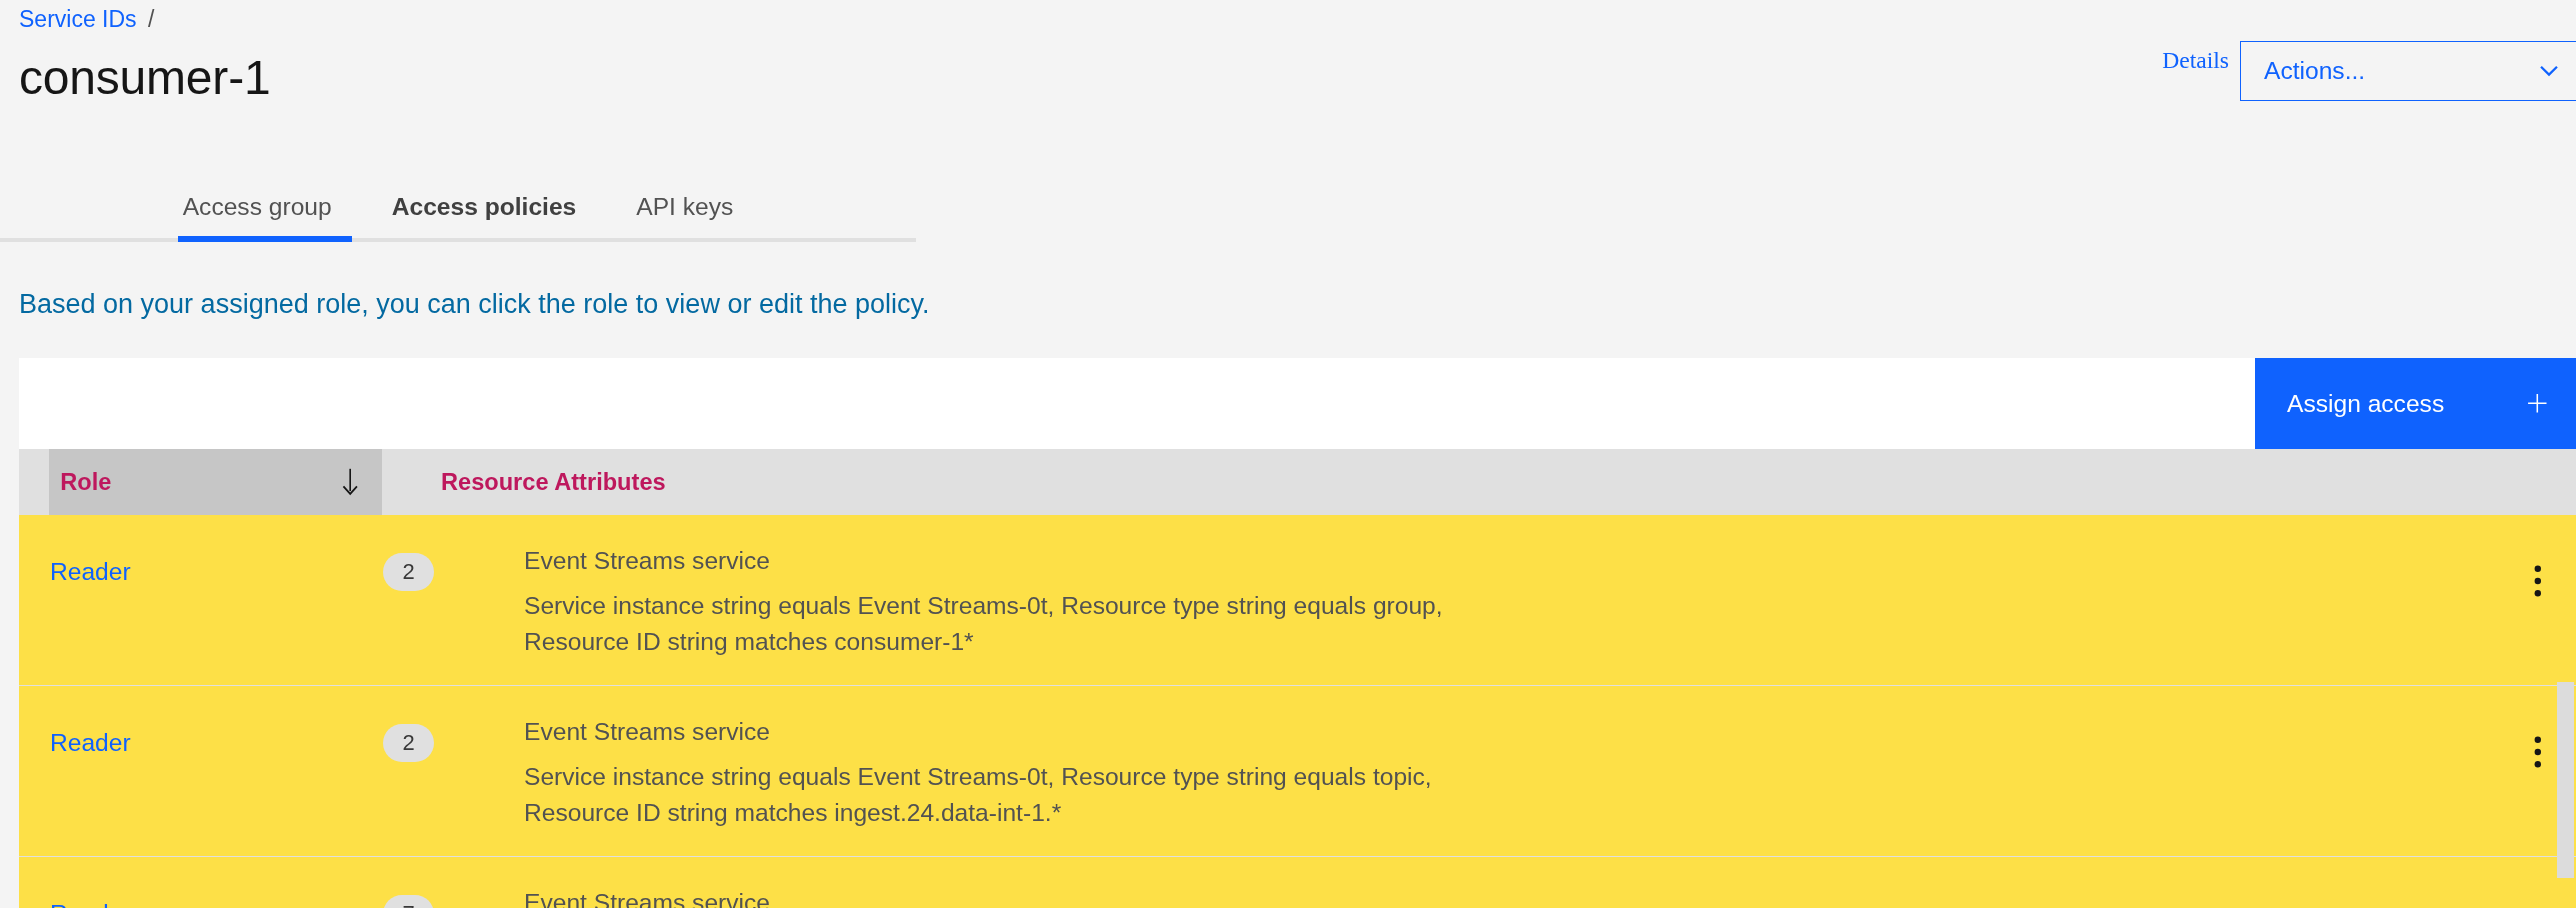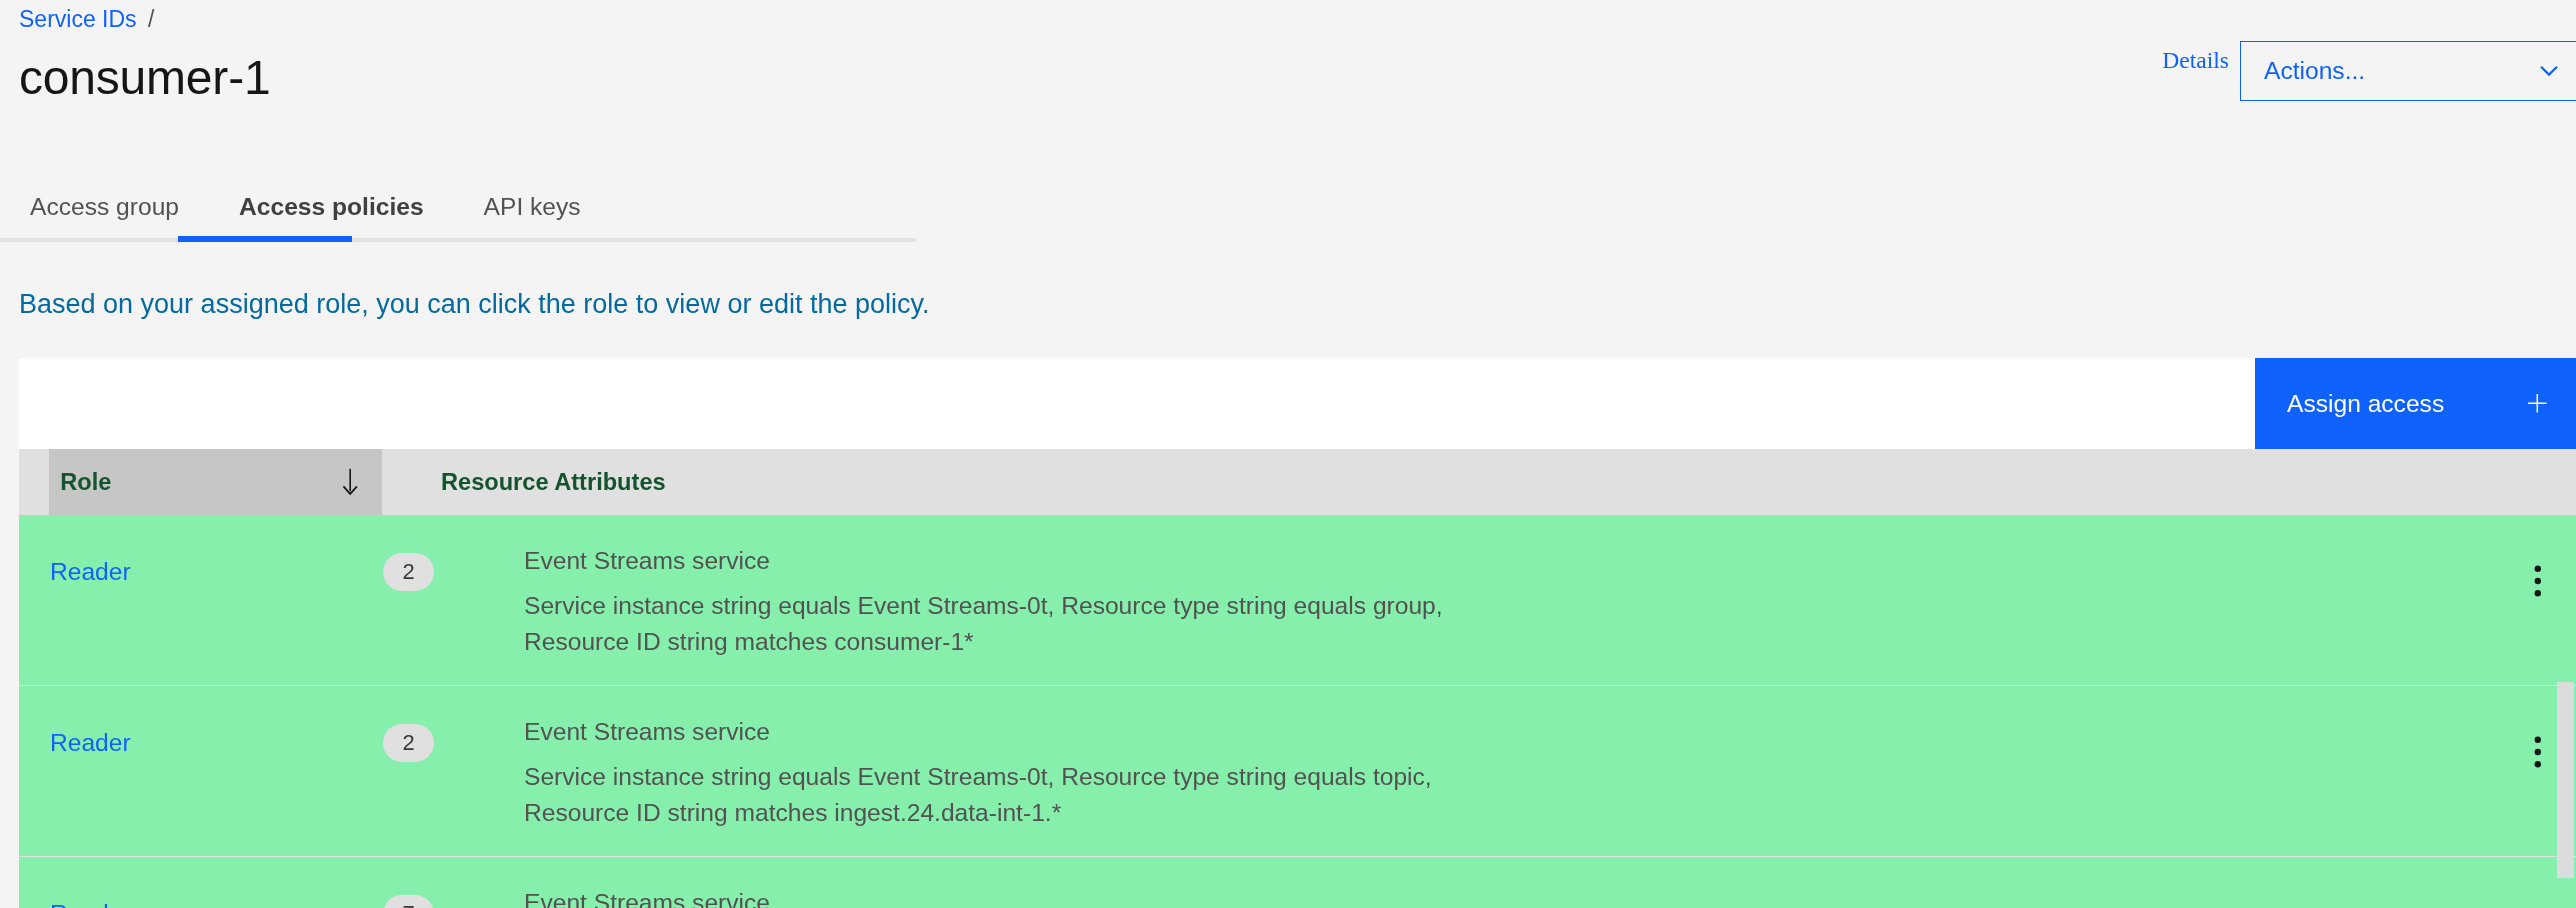--- a/index.html
+++ b/index.html
@@ -41,21 +41,21 @@
     display: flex; align-items: center; justify-content: space-between;
     padding: 0 23px 0 23px; cursor: pointer;
   }
   .actions-button-label { font-size: 24.6px; color: #0f62fe; }
   .chevron-down { width: 28px; height: 28px; display:block; }
 
   
   .tabs {
     position: absolute; left: 0px; top: 176px;
     width: 916px; height: 68px;
-    display: flex; align-items: flex-start;
+    display: flex; align-items: flex-start; justify-content: center;
   }
   .tab {
     position: relative; height: 62px;
     display: flex; align-items: center;
     padding: 0 30px; font-size: 24.6px; color: #525252;
     cursor: pointer; background: transparent; border: none;
     font-family: inherit; white-space: nowrap;
   }
   .tab.is-active { color: #404040; font-weight: 700; }
   .tabs-rule {
@@ -89,33 +89,33 @@
 
   
   .table { position: absolute; left: 19px; top: 449px; width: 2557px; }
 
   .table-header {
     display: flex; align-items: stretch;
     height: 66px; background: #e0e0e0;
   }
   .th {
     display: flex; align-items: center;
-    font-size: 23.6px; font-weight: 700; color: #14532d;
+    font-size: 23.6px; font-weight: 700; color: #be185d;
   }
   .th-role {
     width: 333px; background: #c6c6c6;
     margin-left: 30px; padding: 0 19px 0 11.3px;
     justify-content: space-between; cursor: pointer;
   }
   .sort-arrow { width: 26.4px; height: 32px; display: block; }
   .th-attrs { flex: 1; padding-left: 59px; }
 
   .table-row {
     display: flex; align-items: flex-start;
-    background: #86efac; border-bottom: 1.9px solid #e0e0e0;
+    background: #fde047; border-bottom: 1.9px solid #e0e0e0;
     min-height: 127px; position: relative;
   }
   .cell-role {
     width: 364px; padding: 43px 0 0 31px; flex-shrink: 0;
   }
   .role-link {
     font-size: 24.6px; color: #0f62fe; text-decoration: none; cursor: pointer;
   }
   .cell-count { width: 87px; padding-top: 38px; flex-shrink: 0; }
   .count-badge {

